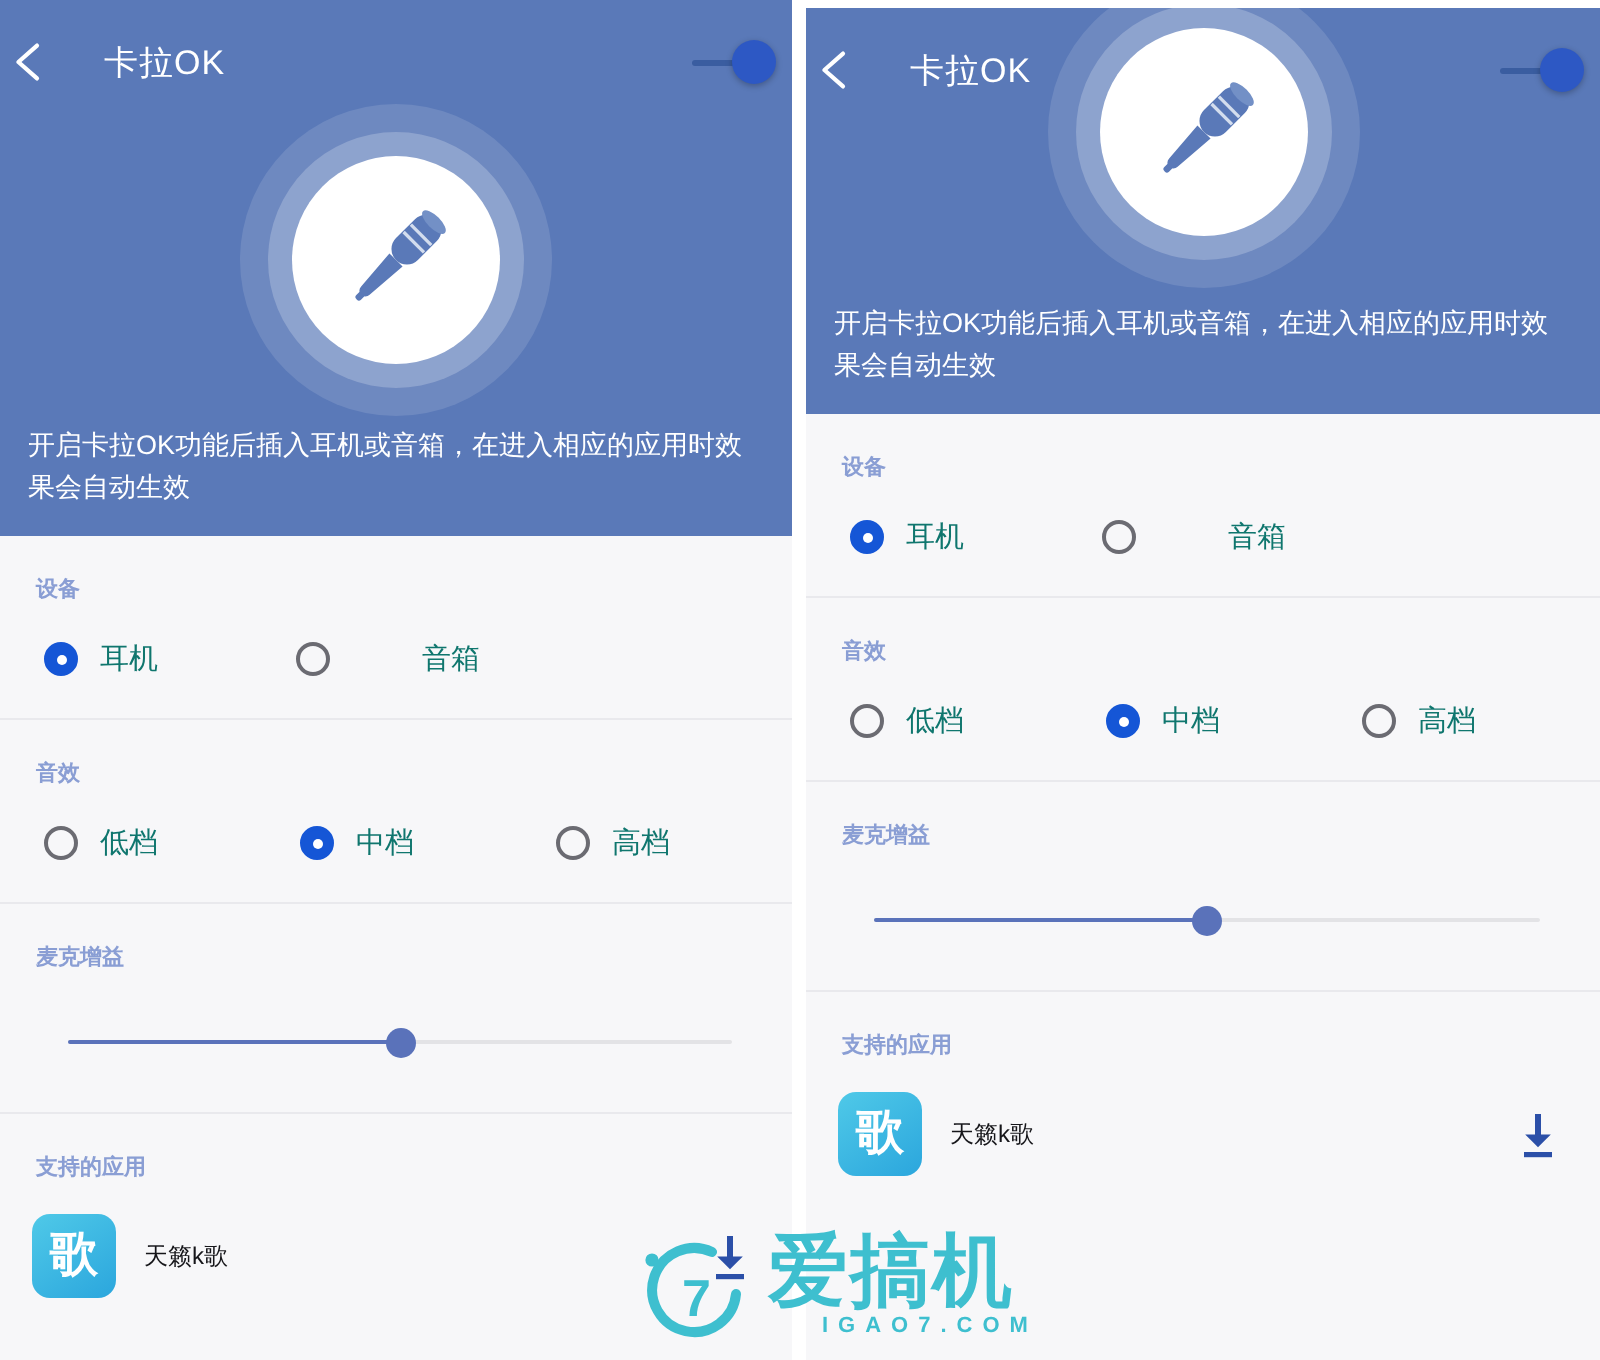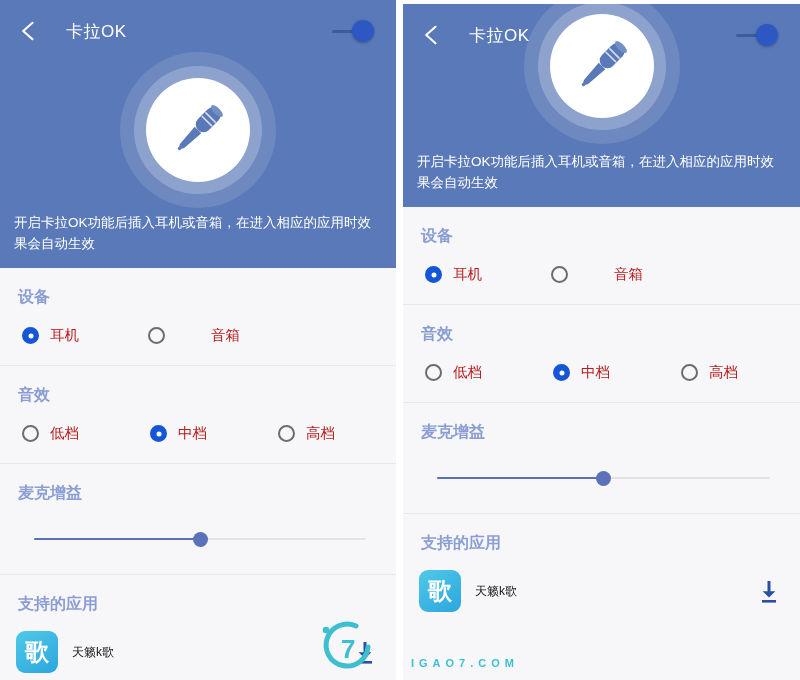--- a/index.html
+++ b/index.html
@@ -35,21 +35,21 @@
     position: relative;
     background: #5a79b8;
     width: 100%;
     overflow: hidden;
   }
   .hero-bar {
     position: relative;
     height: 62px;
     display: flex;
     align-items: center;
-    padding: 0 14px;
+    padding: 0 0;
     box-sizing: border-box;
     z-index: 4;
   }
   .back-icon {
     width: 30px;
     height: 30px;
     flex: 0 0 auto;
     display: flex;
     align-items: center;
     justify-content: center;
@@ -138,21 +138,21 @@
   
   .body-scroll { background: #f7f7f9; }
   .section {
     background: #f7f7f9;
     border-bottom: 1px solid #e9e9ed;
     padding: 0 0 0 0;
     box-sizing: border-box;
   }
   .section-title {
     color: #8a9ed4;
-    font-size: 16px;
+    font-size: 11px;
     font-weight: 700;
     padding: 19px 0 0 18px;
   }
   .radio-row {
     display: flex;
     align-items: center;
     padding: 18px 0 20px 0;
   }
   .radio-opt {
     display: flex;
@@ -183,21 +183,21 @@
     top: 50%;
     transform: translate(-50%,-50%);
     width: 5px;
     height: 5px;
     border-radius: 50%;
     background: #ffffff;
   }
   .radio-label {
     margin-left: 11px;
     font-size: 14.5px;
-    color: #b91c1c;
+    color: #0f766e;
   }
 
   
   .slider-row {
     padding: 26px 0 26px 0;
     display: flex;
     align-items: center;
   }
   .slider {
     position: relative;
@@ -495,16 +495,17 @@
 
     </div>
   </div>
 
   <div class="watermark">
     <svg class="wm-logo" width="66" height="58" viewBox="0 0 66 58" aria-hidden="true">
       <circle cx="8" cy="12" r="3.3" fill="#3ebfcf"></circle>
       <path d="M38 8 A21 21 0 1 0 50 29" fill="none" stroke="#3ebfcf" stroke-width="5" stroke-linecap="round"></path>
       <text x="23" y="40" font-family="&quot;Liberation Sans&quot;, sans-serif" font-size="26" font-weight="700" fill="#3ebfcf">7</text>
     </svg>
+    <div class="wm-text">爱搞机</div>
     <div class="wm-sub">IGAO7.COM</div>
   </div>
 
 </div>
 
 </body></html>

